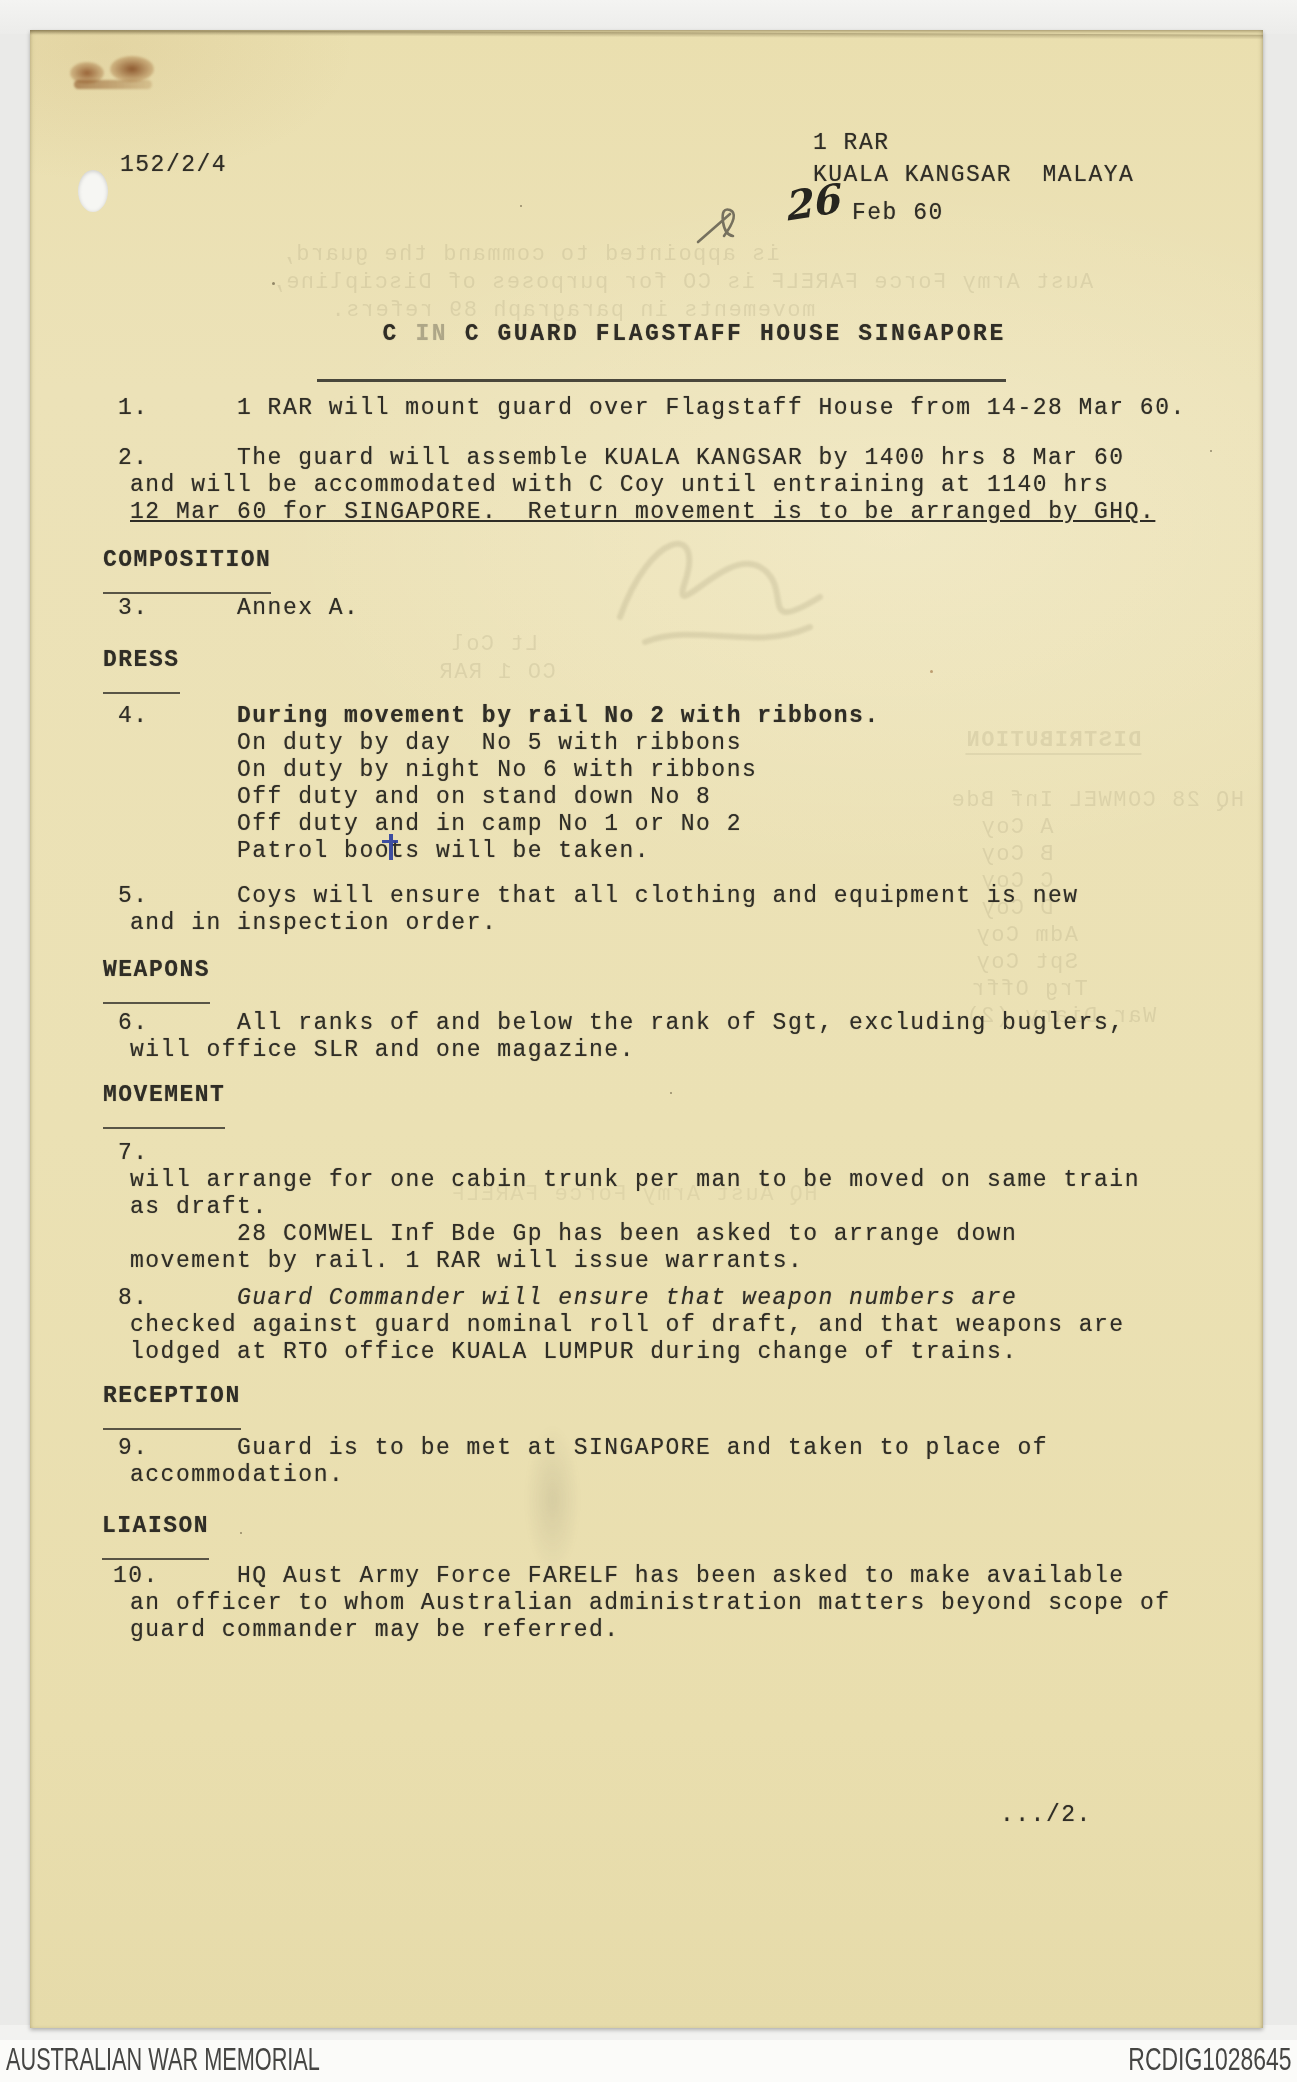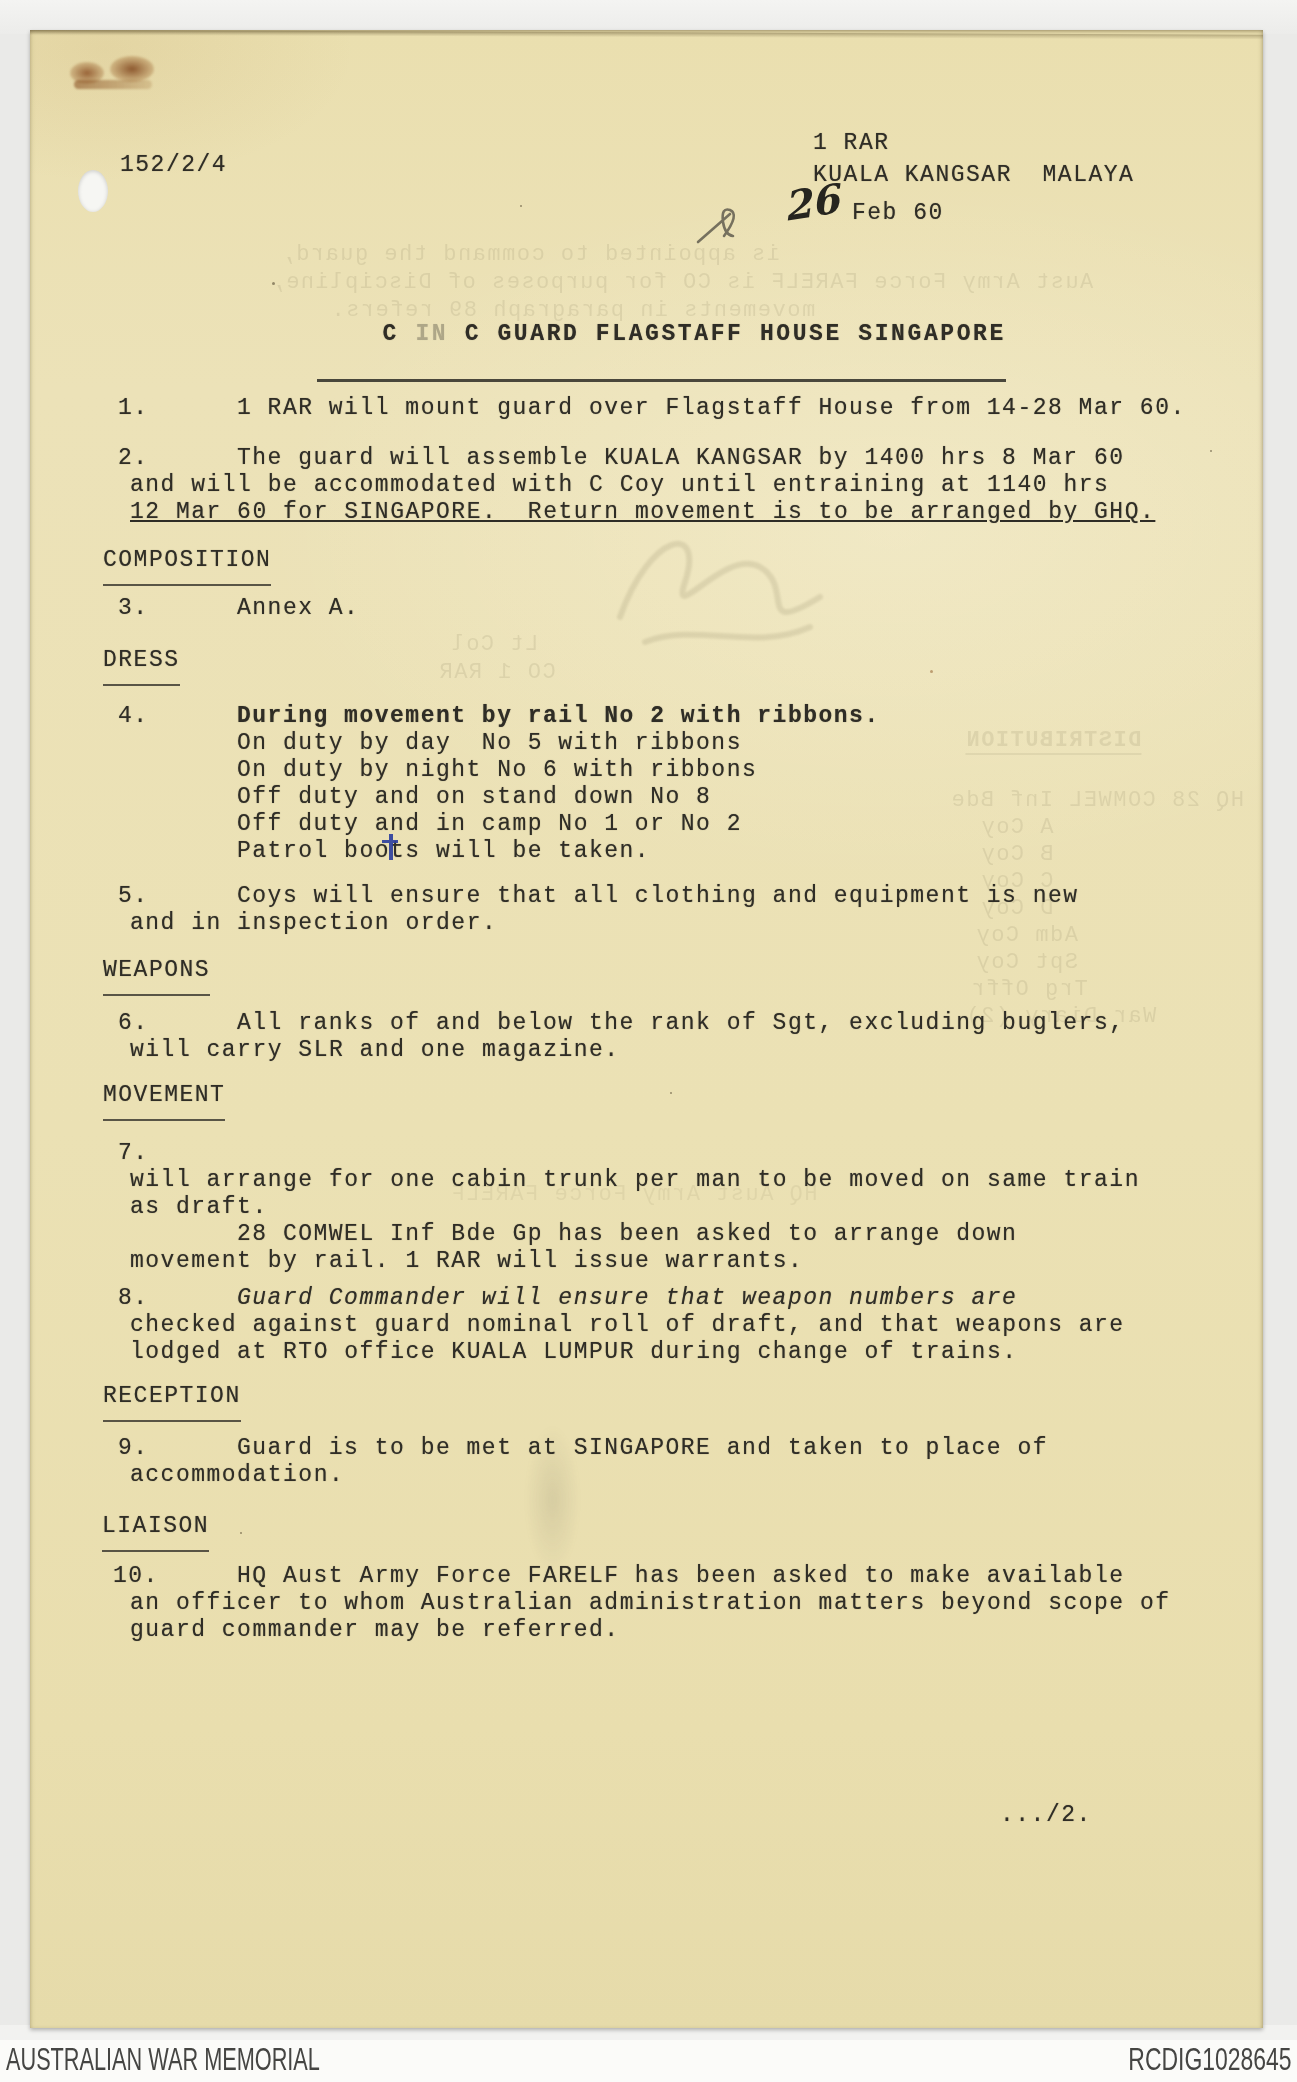--- a/index.html
+++ b/index.html
@@ -16,21 +16,21 @@
          linear-gradient(180deg,#eadfaf 0%,#ece2b8 18%,#ebe1b4 55%,#e9deae 85%,#e6dbaa 100%);
        box-shadow:0 2px 4px rgba(0,0,0,.28), inset 0 3px 4px -2px rgba(95,80,45,.55),
                   inset -3px 0 5px -3px rgba(95,80,45,.45), inset 3px 0 5px -3px rgba(120,105,65,.35);}
   .edge-slant{position:absolute;left:0;top:0;width:1233px;height:5px;
        background:linear-gradient(rgba(90,75,40,.35),transparent);
        transform:rotate(.22deg);transform-origin:left top;}
   
   .t{position:absolute;font-family:"Liberation Mono","DejaVu Sans Mono",monospace;
      font-size:23px;line-height:27px;letter-spacing:1.5px;color:#2f2d26;white-space:pre;
      text-shadow:0 0 1px rgba(47,45,38,.5);}
-  .h{font-weight:normal;border-bottom:2px solid rgba(47,45,38,.78);padding-bottom:10px;}
+  .h{font-weight:bold;border-bottom:2px solid rgba(47,45,38,.78);padding-bottom:18px;}
   .title{font-weight:bold;letter-spacing:2.6px;border-bottom:3px solid rgba(45,43,36,.85);
      padding-bottom:4px;}
   .title .faded{opacity:.32;}
   
   .bleed{position:absolute;font-family:"Liberation Mono","DejaVu Sans Mono",monospace;
      font-size:22px;letter-spacing:1.5px;color:#6f6848;transform:scaleX(-1);
      opacity:.13;filter:blur(.7px);white-space:pre;}
   .bleed.hu{border-bottom:2px solid rgba(111,104,72,.8);font-weight:bold;}
   
   .hand{position:absolute;font-family:"DejaVu Serif",serif;font-style:italic;font-weight:bold;
@@ -141,21 +141,21 @@
     </div>
 
   <div class="t" style="left:88px;top:853px;">5.</div>
   <div class="t" style="left:207px;top:853px;">Coys will ensure that all clothing and equipment is new</div>
   <div class="t" style="left:100px;top:880px;">and in inspection order.</div>
 
   <div class="t h" style="left:73px;top:927px;">WEAPONS</div>
 
   <div class="t" style="left:88px;top:980px;">6.</div>
   <div class="t" style="left:207px;top:980px;">All ranks of and below the rank of Sgt, excluding buglers,</div>
-  <div class="t" style="left:100px;top:1007px;">will carry SLR and one magazine.</div>
+  <div class="t" style="left:100px;top:1007px;">will office SLR and one magazine.</div>
 
   <div class="t h" style="left:73px;top:1052px;">MOVEMENT</div>
 
   <div class="t" style="left:88px;top:1110px;">7.</div>
   <div class="t" style="left:100px;top:1137px;">will arrange for one cabin trunk per man to be moved on same train</div>
   <div class="t" style="left:100px;top:1164px;">as draft.</div>
   <div class="t" style="left:207px;top:1191px;">28 COMWEL Inf Bde Gp has been asked to arrange down</div>
   <div class="t" style="left:100px;top:1218px;">movement by rail. 1 RAR will issue warrants.</div>
 
   <div class="t" style="left:88px;top:1255px;">8.</div>

